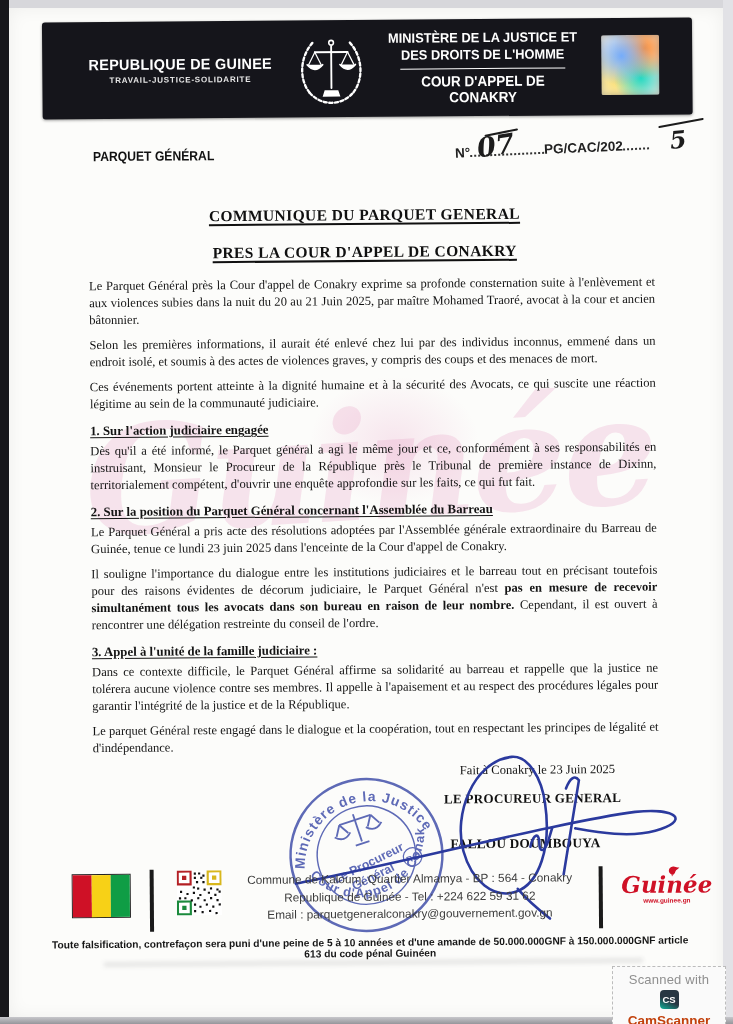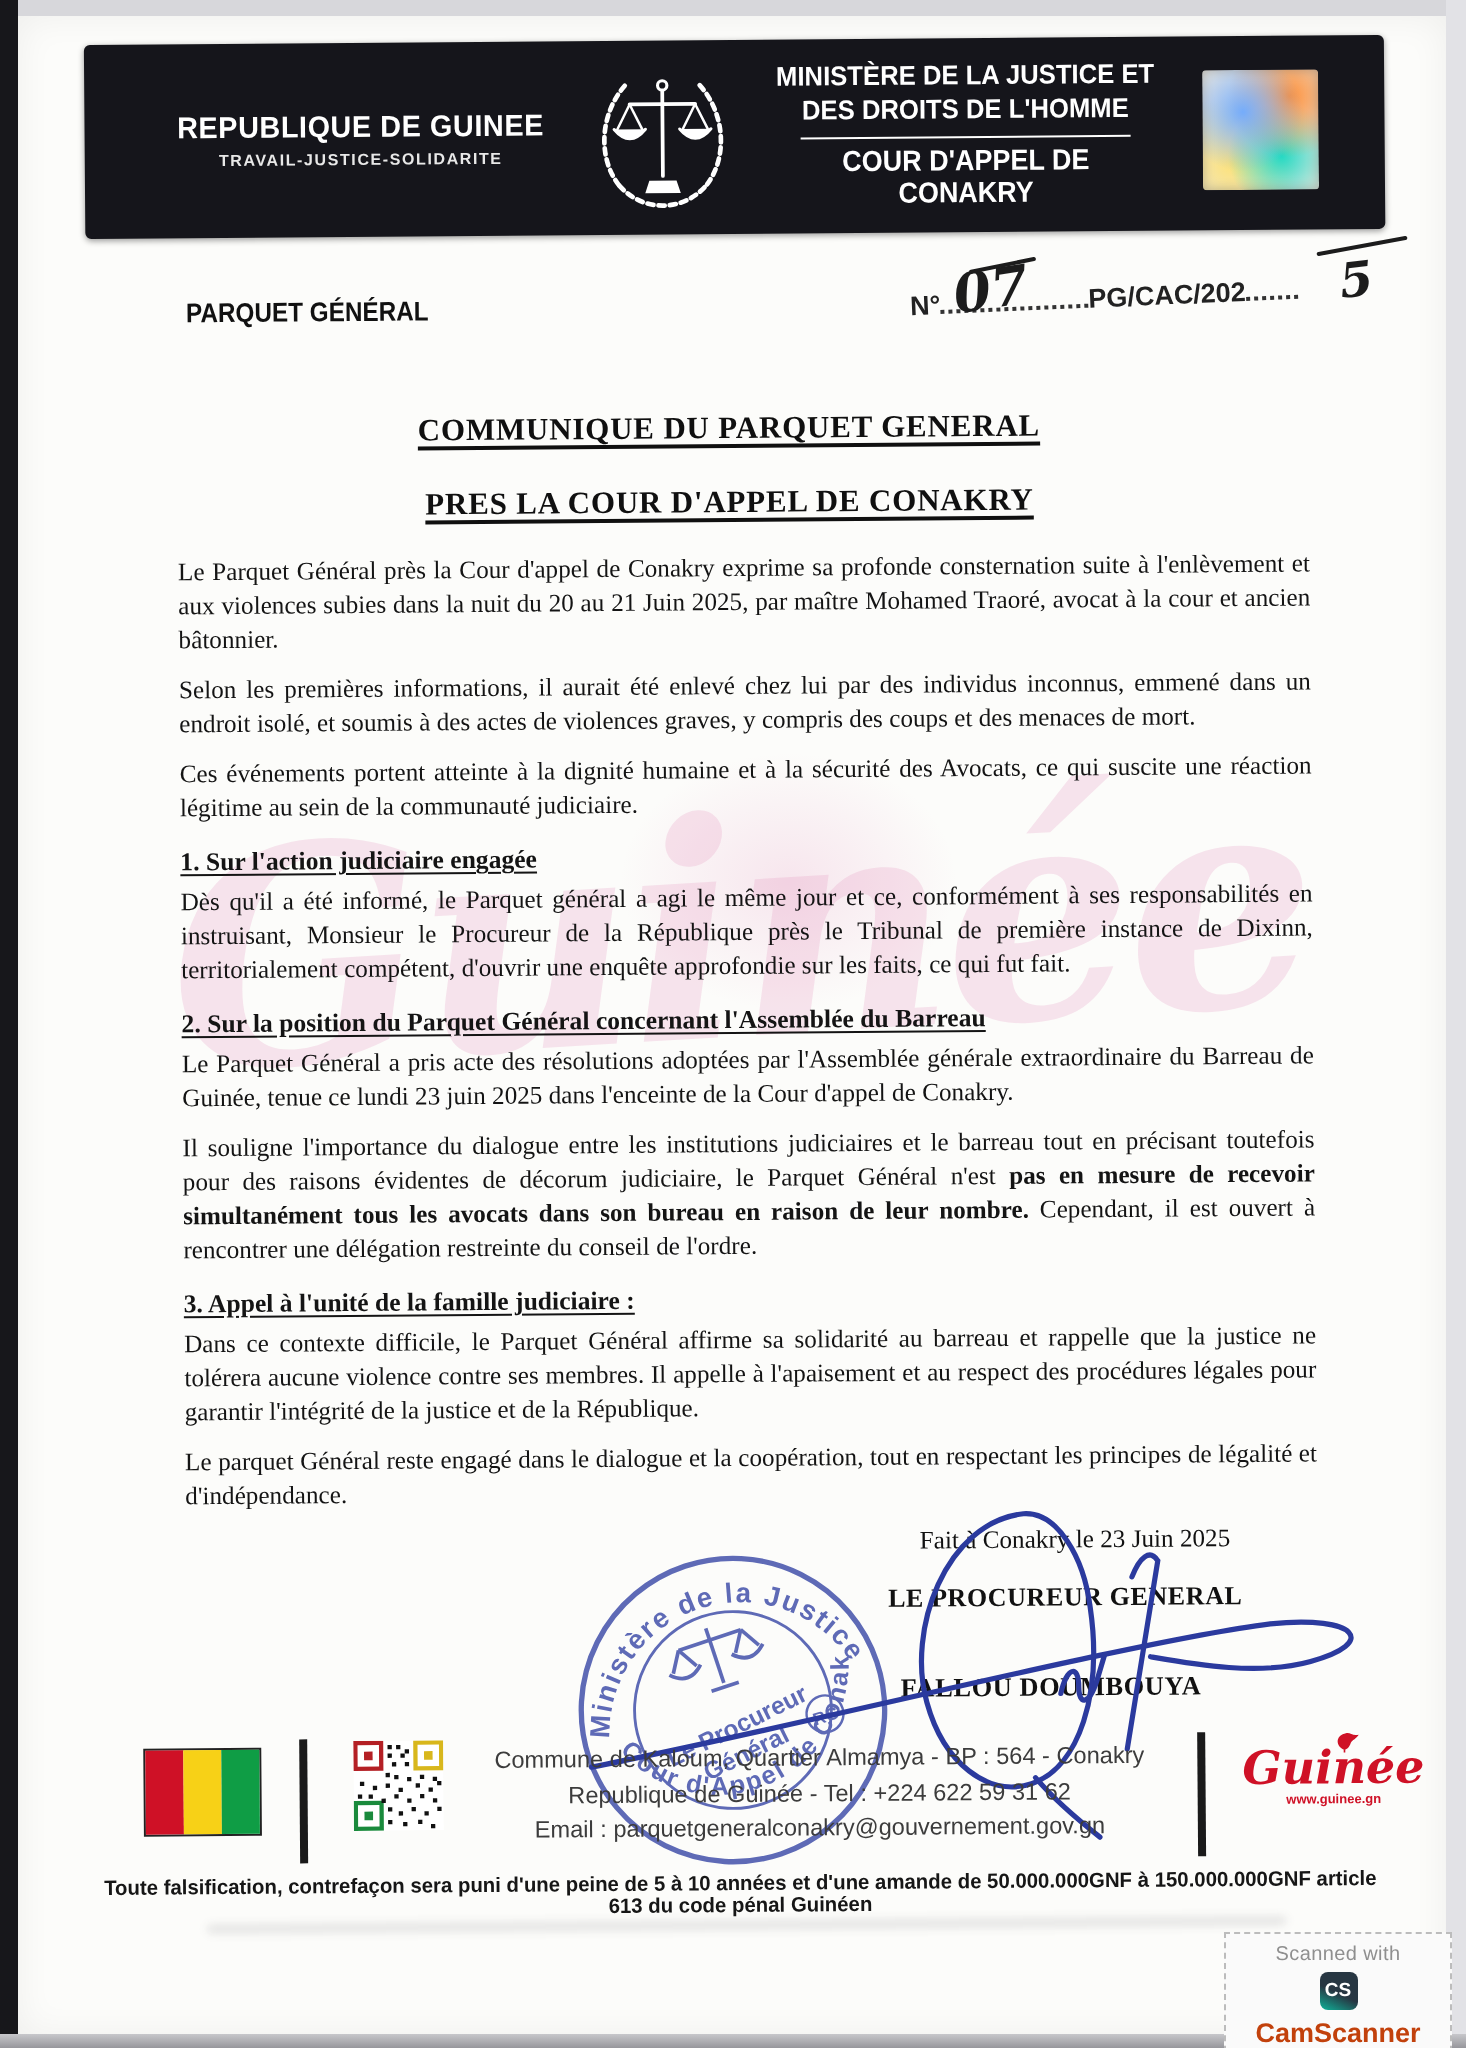--- a/index.html
+++ b/index.html
@@ -117,21 +117,21 @@
     transform:scaleX(.98);
   }
   .smudge{position:absolute;left:90px;top:952px;width:540px;height:5px;background:rgba(40,40,48,.10);filter:blur(2px);border-radius:3px;}
 
   
   .cs-badge{
     position:absolute;left:612px;top:966px;width:112px;padding:5px 0 6px 0;
     border:1.5px dashed #bcbcbc;background:#fafafa;text-align:center;
     font-family:"Liberation Sans",sans-serif;
   }
-  .cs-line1{font-size:10px;color:#8f8f8f;letter-spacing:.2px;}
+  .cs-line1{font-size:13px;color:#8f8f8f;letter-spacing:.2px;}
   .cs-line2{display:flex;align-items:center;justify-content:center;gap:4px;margin-top:3px;flex-direction:column;}
   .cs-logo{
     width:19px;height:19px;border-radius:4px;color:#fff;font-size:9.5px;font-weight:bold;
     display:flex;align-items:center;justify-content:center;
     background:linear-gradient(205deg,#273642 55%,#0fb39a 100%);
   }
   .cs-name{font-size:13.5px;font-weight:bold;color:#c2410c;}
 </style>
 </head>
 <body>

